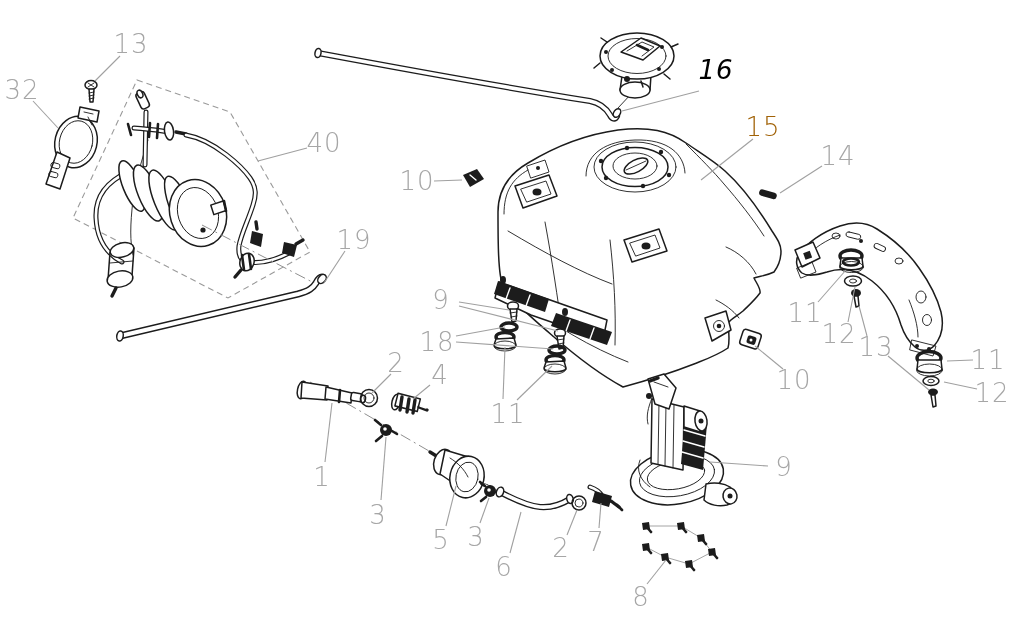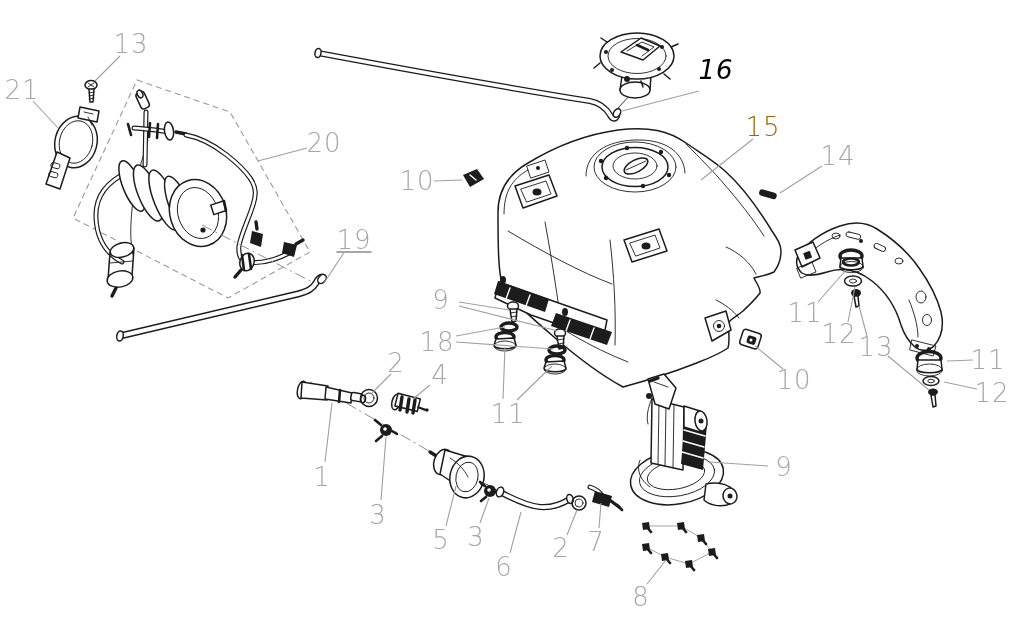--- a/index.html
+++ b/index.html
@@ -382,24 +382,24 @@
       <line x1="783" y1="369" x2="755" y2="346" stroke="#a0a0a0" stroke-width="1.1"></line>
       <line x1="818" y1="302" x2="846" y2="270" stroke="#a0a0a0" stroke-width="1.1"></line>
       <line x1="848" y1="322" x2="855" y2="287" stroke="#a0a0a0" stroke-width="1.1"></line>
       <line x1="867" y1="336" x2="859" y2="306" stroke="#a0a0a0" stroke-width="1.1"></line>
       <line x1="888" y1="356" x2="929" y2="390" stroke="#a0a0a0" stroke-width="1.1"></line>
       <line x1="973" y1="360" x2="947" y2="361" stroke="#a0a0a0" stroke-width="1.1"></line>
       <line x1="977" y1="389" x2="944" y2="382" stroke="#a0a0a0" stroke-width="1.1"></line>
     </svg>
 
 <div id="callout-layer">
-      <div class="callout" style="left: 22px; top: 90px; color: rgb(166, 166, 166);">21</div>
+      <div class="callout" style="left: 22px; top: 90px; color: rgb(166, 166, 166);">32</div>
       <div class="callout" style="left: 131px; top: 44px; color: rgb(166, 166, 166);">13</div>
-      <div class="callout" style="left: 324px; top: 143px; color: rgb(166, 166, 166);">20</div>
-      <div class="callout" style="left: 354px; top: 240px; color: rgb(166, 166, 166); text-decoration: underline;">19</div>
+      <div class="callout" style="left: 324px; top: 143px; color: rgb(166, 166, 166);">40</div>
+      <div class="callout" style="left: 354px; top: 240px; color: rgb(166, 166, 166);">19</div>
       <div class="callout" style="left: 716px; top: 70px; color: #000000; font-style: italic;">16</div>
       <div class="callout" style="left: 763px; top: 127px; color: #a16207;">15</div>
       <div class="callout" style="left: 838px; top: 156px; color: rgb(166, 166, 166);">14</div>
       <div class="callout" style="left: 417px; top: 181px; color: rgb(166, 166, 166);">10</div>
       <div class="callout" style="left: 441px; top: 300px; color: rgb(166, 166, 166);">9</div>
       <div class="callout" style="left: 437px; top: 342px; color: rgb(166, 166, 166);">18</div>
       <div class="callout" style="left: 508px; top: 414px; color: rgb(166, 166, 166);">11</div>
       <div class="callout" style="left: 396px; top: 363px; color: rgb(166, 166, 166);">2</div>
       <div class="callout" style="left: 440px; top: 375px; color: rgb(166, 166, 166);">4</div>
       <div class="callout" style="left: 322px; top: 477px; color: rgb(166, 166, 166);">1</div>

